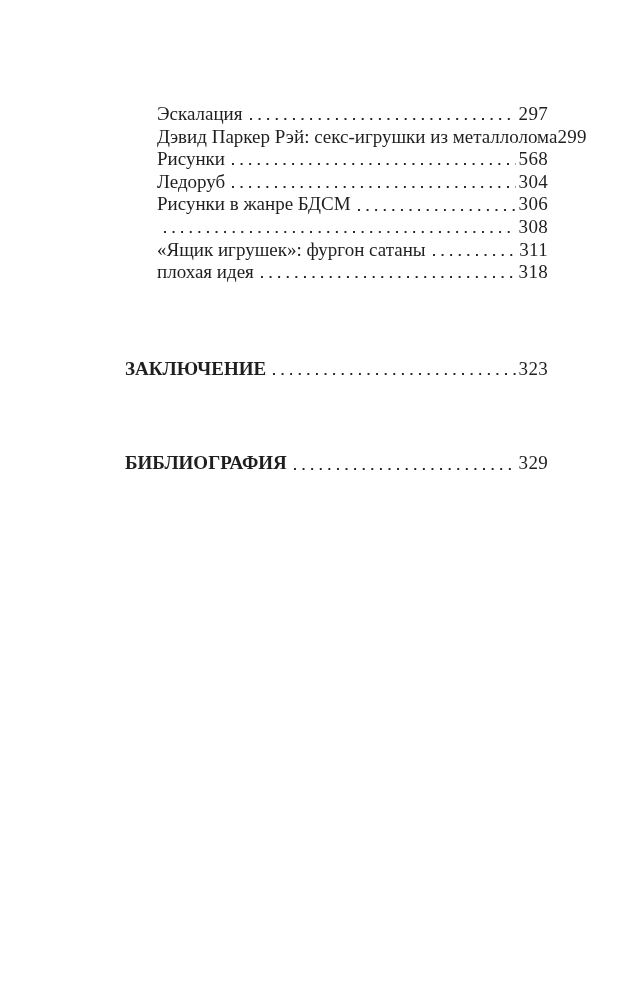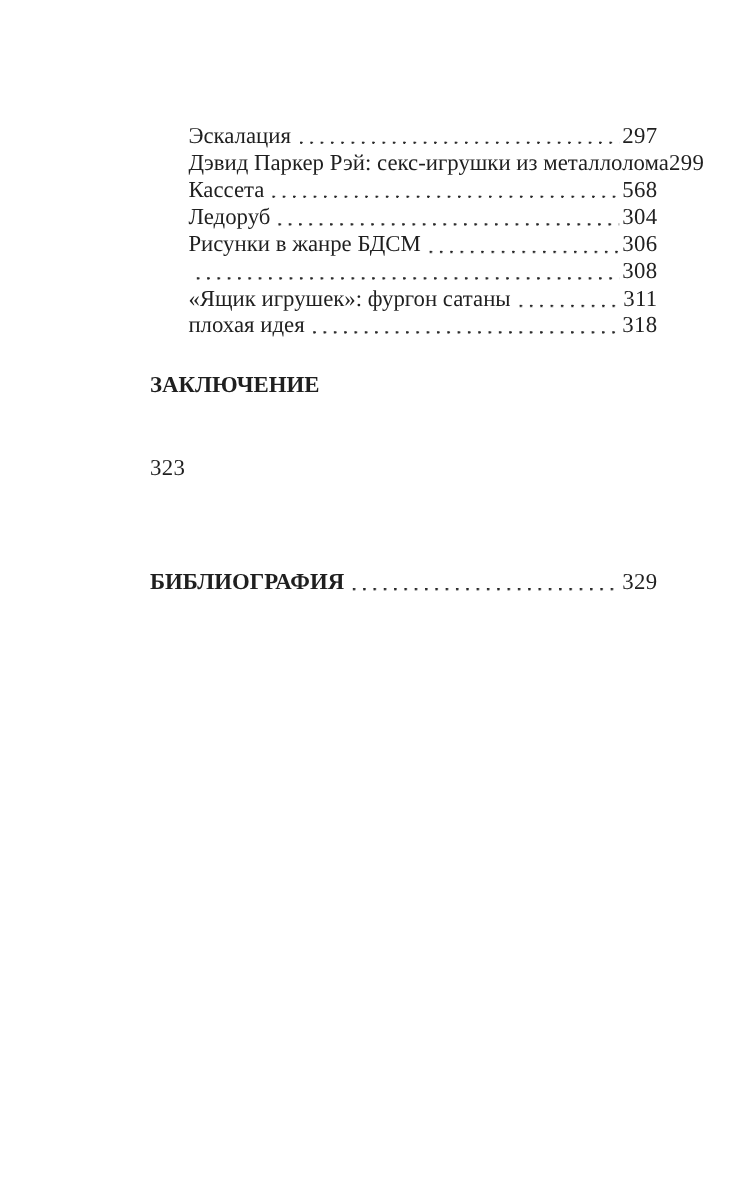--- a/index.html
+++ b/index.html
@@ -58,21 +58,20 @@
   }
   .section {
     font-weight: bold;
   }
   .section .page-num {
     font-weight: normal;
     margin-top: 47px;
   }
   .section-1 {
     margin-top: 27px;
-    flex-direction: column;
   }
   .section-2 {
     margin-top: 25px;
   }
 </style>
 </head>
 <body>
 
 <div class="canvas">
   <div class="toc">
@@ -83,21 +82,21 @@
       <span class="page-num">297</span>
     </div>
 
     <div class="row sub">
       <span class="title">Дэвид Паркер Рэй: секс-игрушки из металлолома</span>
       <span class="leader nodots"></span>
       <span class="page-num">299</span>
     </div>
 
     <div class="row sub">
-      <span class="title">Кассета</span>
+      <span class="title">Рисунки</span>
       <span class="leader"></span>
       <span class="page-num">568</span>
     </div>
 
     <div class="row sub">
       <span class="title">Ледоруб</span>
       <span class="leader"></span>
       <span class="page-num">304</span>
     </div>
 

